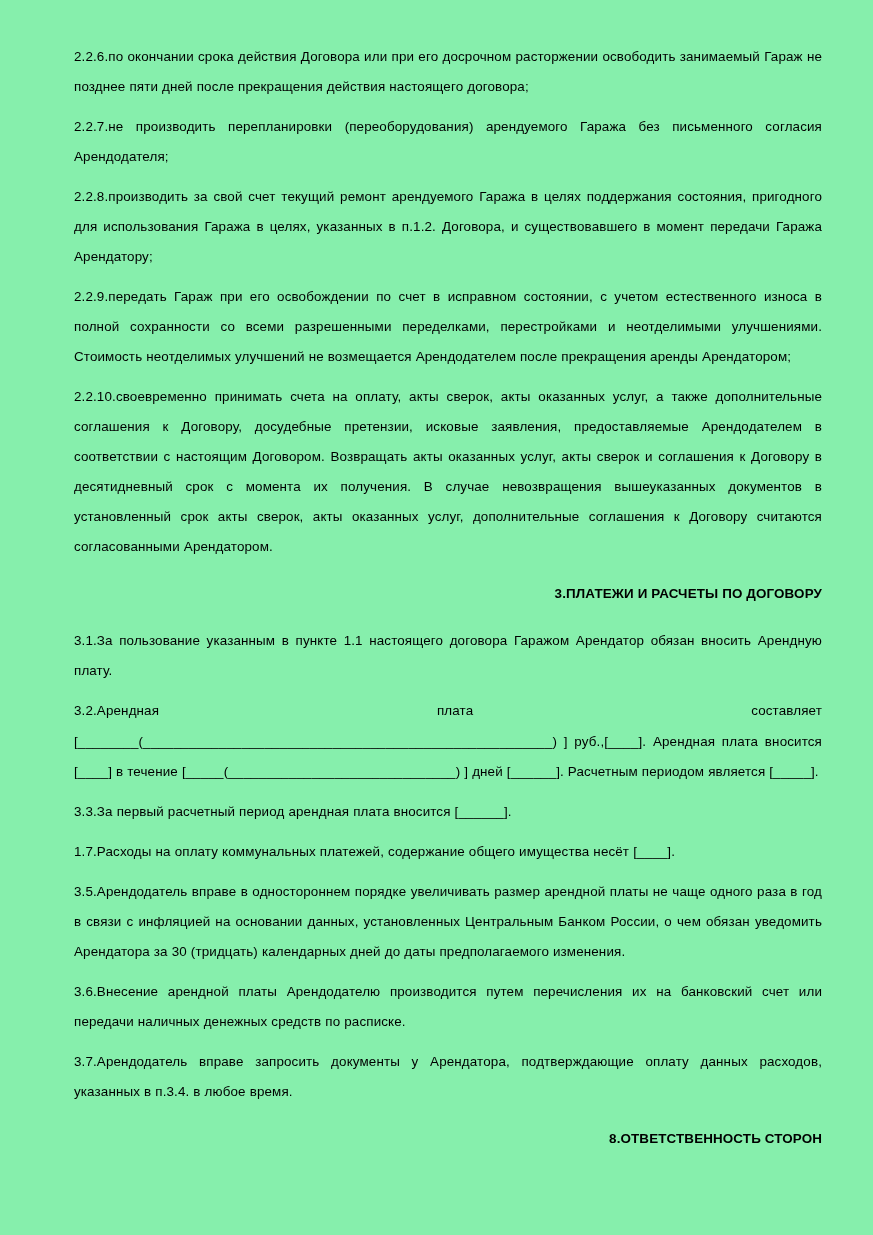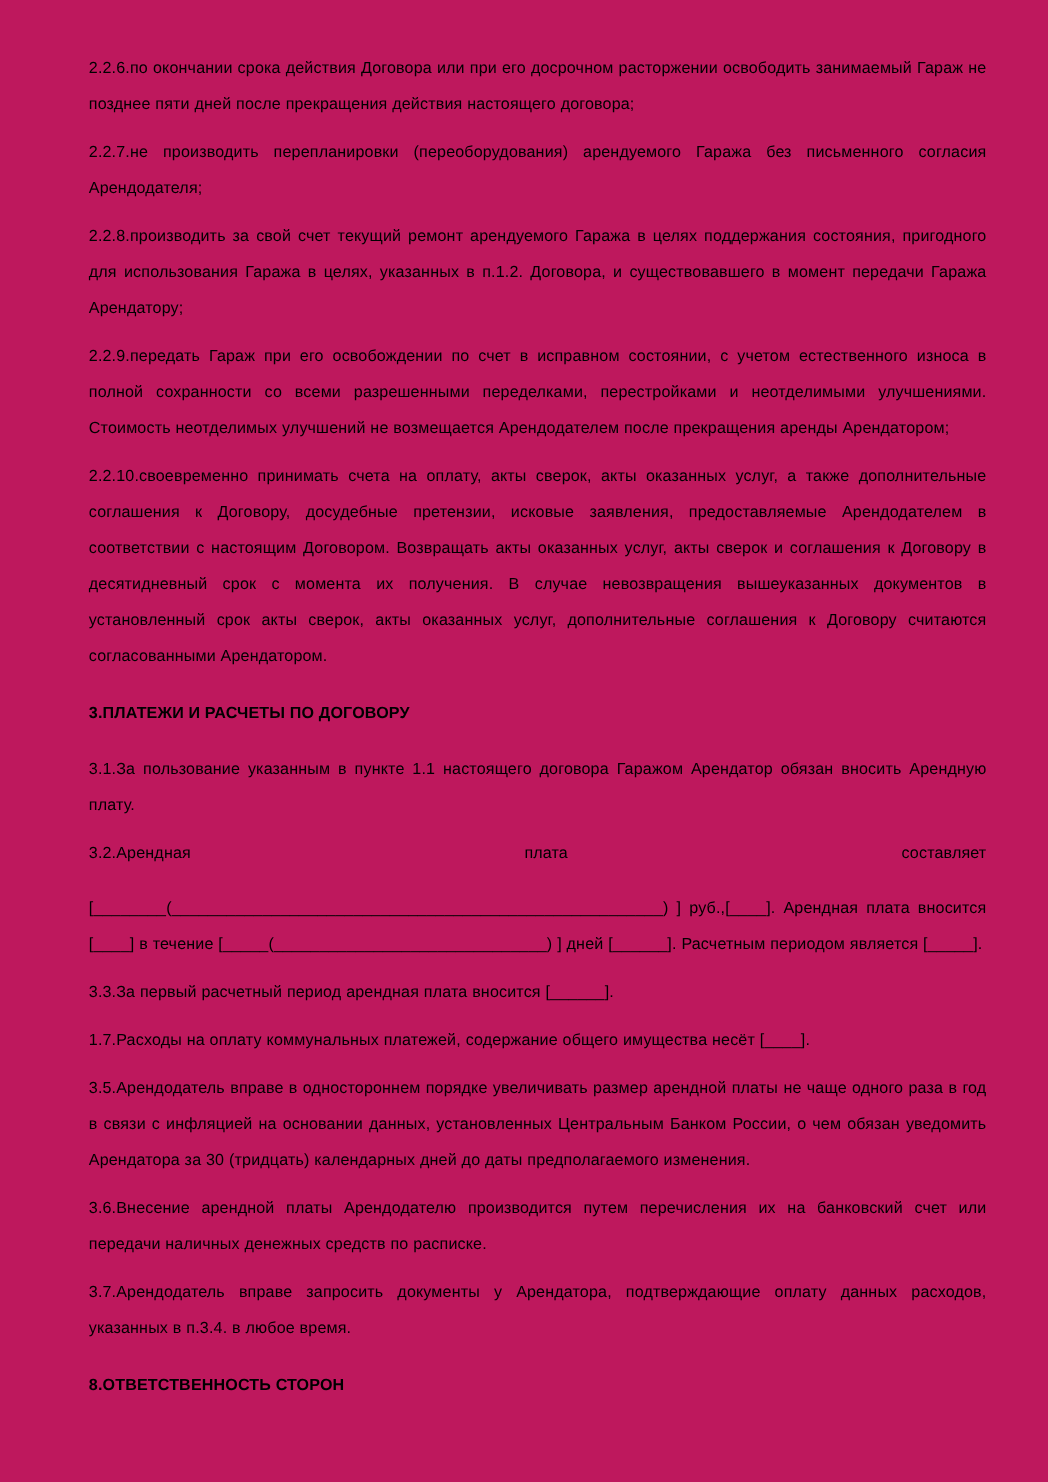--- a/index.html
+++ b/index.html
@@ -13,21 +13,21 @@
     height: 1235px;
     overflow: hidden;
     font-family: "Liberation Sans", "DejaVu Sans", sans-serif;
     color: #000000;
     -webkit-font-smoothing: antialiased;
   }
   .page {
     position: relative;
     width: 873px;
     height: 1235px;
-    background: #be185d;
+    background: #86efac;
     box-sizing: border-box;
     padding: 42px 51px 0 74px;
   }
   .doc-body {
     width: 748px;
   }
   p.para {
     margin: 0 0 10px 0;
     font-size: 13.4px;
     line-height: 30px;
@@ -39,28 +39,28 @@
   }
   p.para:last-child {
     margin-bottom: 0;
   }
   
   p.para.stretch-line {
     text-align-last: justify;
     margin-bottom: 0;
   }
   p.para.tight-follow {
-    margin-top: 16px;
+    margin-top: 1px;
   }
   h2.section-heading {
     margin: 17px 0 17px 0;
     font-size: 13.4px;
     line-height: 30px;
     font-weight: bold;
-    text-align: left;
+    text-align: right;
     letter-spacing: 0.01em;
   }
 </style>
 </head>
 <body>
 
 <div class="page">
   <div class="doc-body">
 
     <p class="para">2.2.6.по окончании срока действия Договора или при его досрочном расторжении освободить занимаемый Гараж не позднее пяти дней после прекращения действия настоящего договора;</p>

